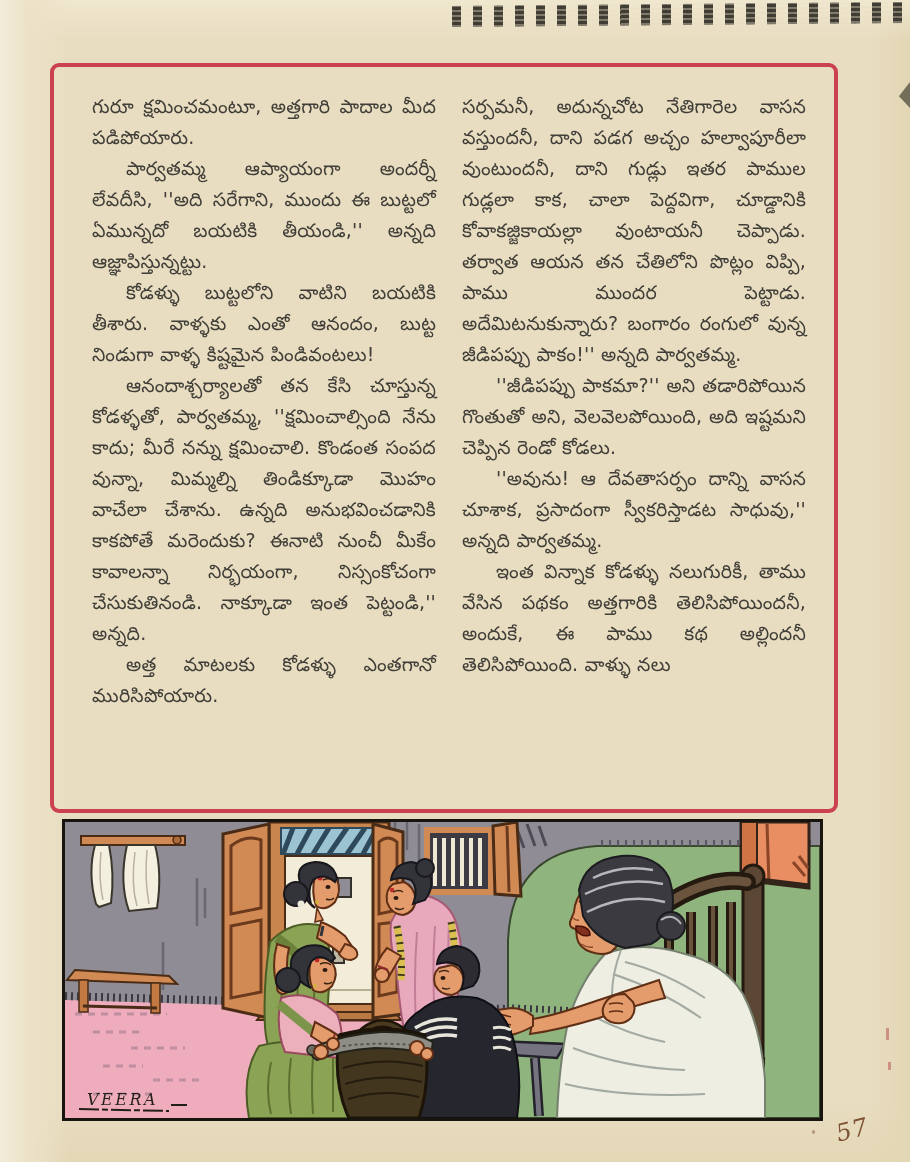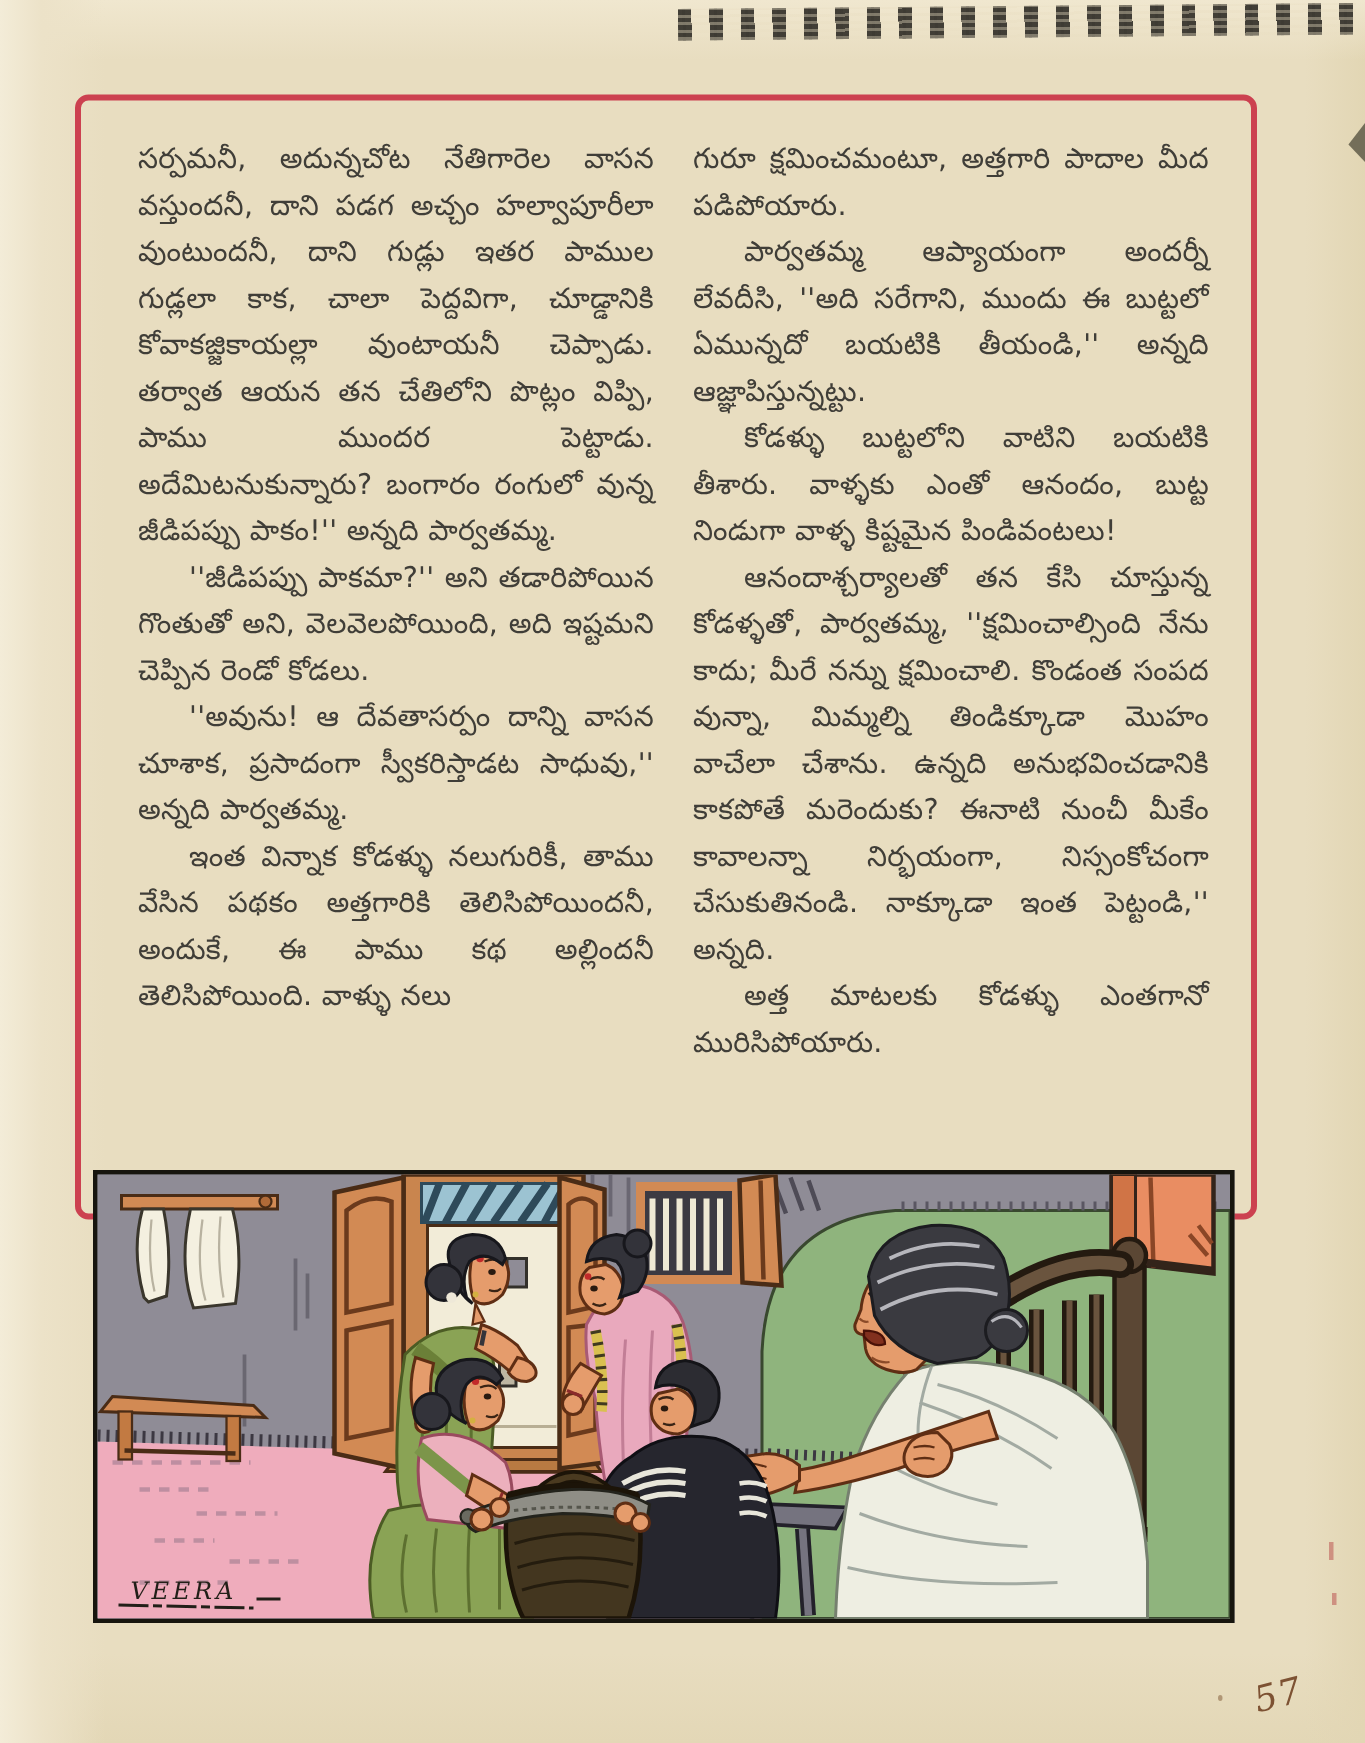--- a/index.html
+++ b/index.html
@@ -40,21 +40,21 @@
   .col{width:346px;flex:1 1 0;}
   .para{
     margin:0;text-indent:34px;text-align:justify;
     font-size:19px;line-height:31px;color:#403e38;
     letter-spacing:.2px;
   }
   .para.cont{text-indent:0;}
 
   
   .illustration{
-    position:absolute;left:62px;top:780px;width:755px;height:296px;
+    position:absolute;left:62px;top:819px;width:755px;height:296px;
     border:3px solid #17150e;background:#8f8c96;
   }
   .illustration svg{display:block;width:755px;height:296px;}
 
   .page-number{
     position:absolute;left:836px;top:1116px;
     font-family:"DejaVu Serif","Liberation Serif",serif;font-style:italic;
     font-size:24px;color:#7d5233;transform:rotate(-14deg);letter-spacing:1px;
   }
   .ink-dot{position:absolute;left:812px;top:1130px;width:3px;height:4px;border-radius:50%;background:#9a7a58;opacity:.7;}
@@ -63,32 +63,32 @@
 <body>
 
 <div class="page">
 
   <div class="binding-strip"></div>
   <div class="edge-mark"></div>
   <div class="speck s1"></div>
   <div class="speck s2"></div>
 
   <div class="story-box">
-    <div class="col">
-      <p class="para cont">సర్పమనీ, అదున్నచోట నేతిగారెల వాసన వస్తుందనీ, దాని పడగ అచ్చం హల్వాపూరీలా వుంటుందనీ, దాని గుడ్లు ఇతర పాముల గుడ్లలా కాక, చాలా పెద్దవిగా, చూడ్డానికి కోవాకజ్జికాయల్లా వుంటాయనీ చెప్పాడు. తర్వాత ఆయన తన చేతిలోని పొట్లం విప్పి, పాము ముందర పెట్టాడు. అదేమిటనుకున్నారు? బంగారం రంగులో వున్న జీడిపప్పు పాకం!'' అన్నది పార్వతమ్మ.</p>
-      <p class="para">''జీడిపప్పు పాకమా?'' అని తడారిపోయిన గొంతుతో అని, వెలవెలపోయింది, అది ఇష్టమని చెప్పిన రెండో కోడలు.</p>
-      <p class="para">''అవును! ఆ దేవతాసర్పం దాన్ని వాసన చూశాక, ప్రసాదంగా స్వీకరిస్తాడట సాధువు,'' అన్నది పార్వతమ్మ.</p>
-      <p class="para">ఇంత విన్నాక కోడళ్ళు నలుగురికీ, తాము వేసిన పథకం అత్తగారికి తెలిసిపోయిందనీ, అందుకే, ఈ పాము కథ అల్లిందనీ తెలిసిపోయింది. వాళ్ళు నలు</p>
-    </div>
     <div class="col">
       <p class="para cont">గురూ క్షమించమంటూ, అత్తగారి పాదాల మీద పడిపోయారు.</p>
       <p class="para">పార్వతమ్మ ఆప్యాయంగా అందర్నీ లేవదీసి, ''అది సరేగాని, ముందు ఈ బుట్టలో ఏమున్నదో బయటికి తీయండి,'' అన్నది ఆజ్ఞాపిస్తున్నట్టు.</p>
       <p class="para">కోడళ్ళు బుట్టలోని వాటిని బయటికి తీశారు. వాళ్ళకు ఎంతో ఆనందం, బుట్ట నిండుగా వాళ్ళ కిష్టమైన పిండివంటలు!</p>
       <p class="para">ఆనందాశ్చర్యాలతో తన కేసి చూస్తున్న కోడళ్ళతో, పార్వతమ్మ, ''క్షమించాల్సింది నేను కాదు; మీరే నన్ను క్షమించాలి. కొండంత సంపద వున్నా, మిమ్మల్ని తిండిక్కూడా మొహం వాచేలా చేశాను. ఉన్నది అనుభవించడానికి కాకపోతే మరెందుకు? ఈనాటి నుంచీ మీకేం కావాలన్నా నిర్భయంగా, నిస్సంకోచంగా చేసుకుతినండి. నాక్కూడా ఇంత పెట్టండి,'' అన్నది.</p>
       <p class="para">అత్త మాటలకు కోడళ్ళు ఎంతగానో మురిసిపోయారు.</p>
+    </div>
+    <div class="col">
+      <p class="para cont">సర్పమనీ, అదున్నచోట నేతిగారెల వాసన వస్తుందనీ, దాని పడగ అచ్చం హల్వాపూరీలా వుంటుందనీ, దాని గుడ్లు ఇతర పాముల గుడ్లలా కాక, చాలా పెద్దవిగా, చూడ్డానికి కోవాకజ్జికాయల్లా వుంటాయనీ చెప్పాడు. తర్వాత ఆయన తన చేతిలోని పొట్లం విప్పి, పాము ముందర పెట్టాడు. అదేమిటనుకున్నారు? బంగారం రంగులో వున్న జీడిపప్పు పాకం!'' అన్నది పార్వతమ్మ.</p>
+      <p class="para">''జీడిపప్పు పాకమా?'' అని తడారిపోయిన గొంతుతో అని, వెలవెలపోయింది, అది ఇష్టమని చెప్పిన రెండో కోడలు.</p>
+      <p class="para">''అవును! ఆ దేవతాసర్పం దాన్ని వాసన చూశాక, ప్రసాదంగా స్వీకరిస్తాడట సాధువు,'' అన్నది పార్వతమ్మ.</p>
+      <p class="para">ఇంత విన్నాక కోడళ్ళు నలుగురికీ, తాము వేసిన పథకం అత్తగారికి తెలిసిపోయిందనీ, అందుకే, ఈ పాము కథ అల్లిందనీ తెలిసిపోయింది. వాళ్ళు నలు</p>
     </div>
   </div>
 
   <div class="illustration">
   <svg viewBox="0 0 755 296">
 
     <rect x="0" y="0" width="755" height="296" fill="#8f8c96"></rect>
     <g stroke="#66636e" stroke-width="2.5" opacity=".9">
       <path d="M242,44 V118 M254,60 V148 M264,82 V158 M300,70 V122 M330,0 V46 M342,0 V28 M354,2 V58 M132,56 V104 M140,66 V96 M98,120 V168"></path>
     </g>

